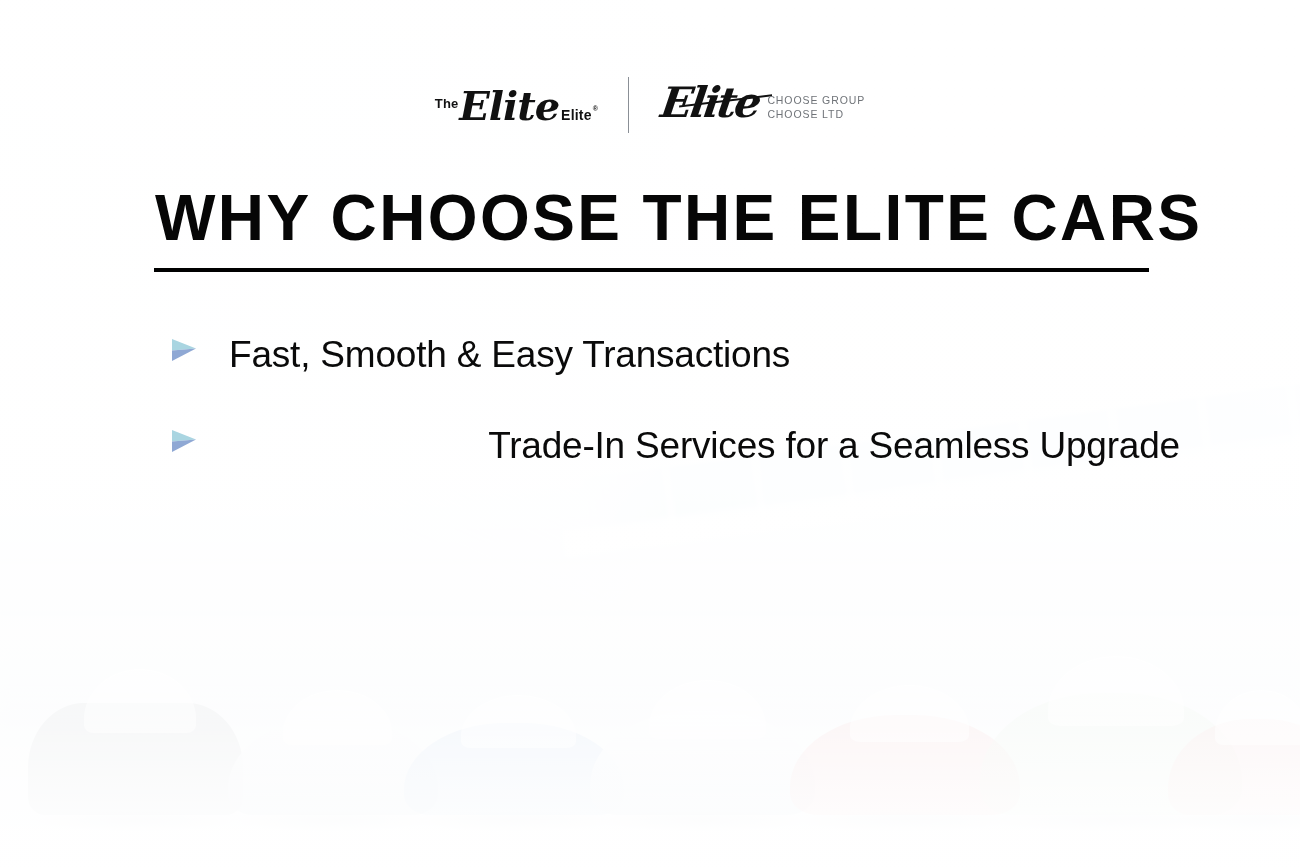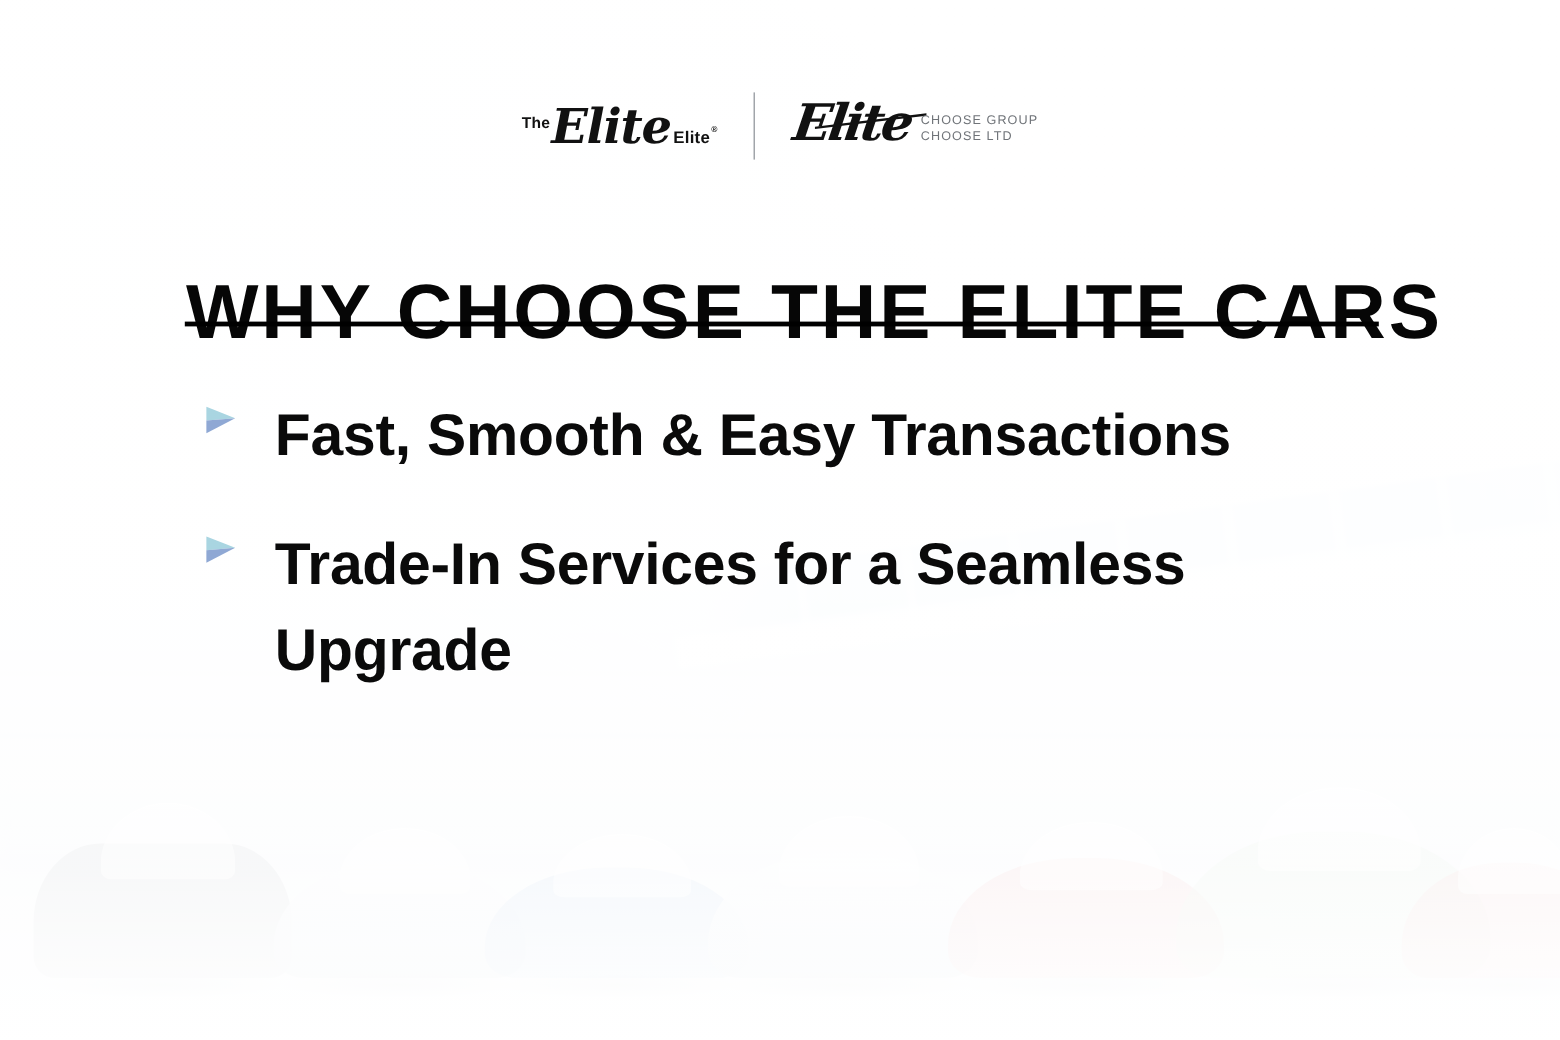--- a/index.html
+++ b/index.html
@@ -268,21 +268,20 @@
   .headline {
     position: absolute;
     left: 155px;
     top: 186px;
     font-size: 64px;
     font-weight: 700;
     letter-spacing: 2.4px;
     color: #060606;
     line-height: 1;
     white-space: nowrap;
-    margin-top: 42px;
   }
 
   .rule {
     position: absolute;
     left: 154px;
     top: 268px;
     width: 995px;
     height: 4px;
     background: #000000;
   }
@@ -293,33 +292,33 @@
     left: 168px;
     top: 328px;
     right: 120px;
   }
 
   .bullet {
     display: flex;
     align-items: flex-start;
     margin-bottom: 37px;
   }
-  .bullet:last-child { margin-bottom: 16px; }
+  .bullet:last-child { margin-bottom: 16px; justify-content: space-between; }
 
   .arrow {
     flex: none;
     width: 30px;
     height: 30px;
     margin-top: 7px;
     margin-right: 31px;
   }
 
   .bullet-text {
-    font-size: 49px;
-    font-weight: 700;
+    font-size: 37px;
+    font-weight: 400;
     color: #0a0a0a;
     line-height: 1.45;
     letter-spacing: -0.2px;
     max-width: 800px;
   }
 </style>
 </head>
 <body>
 
 <div class="slide">

